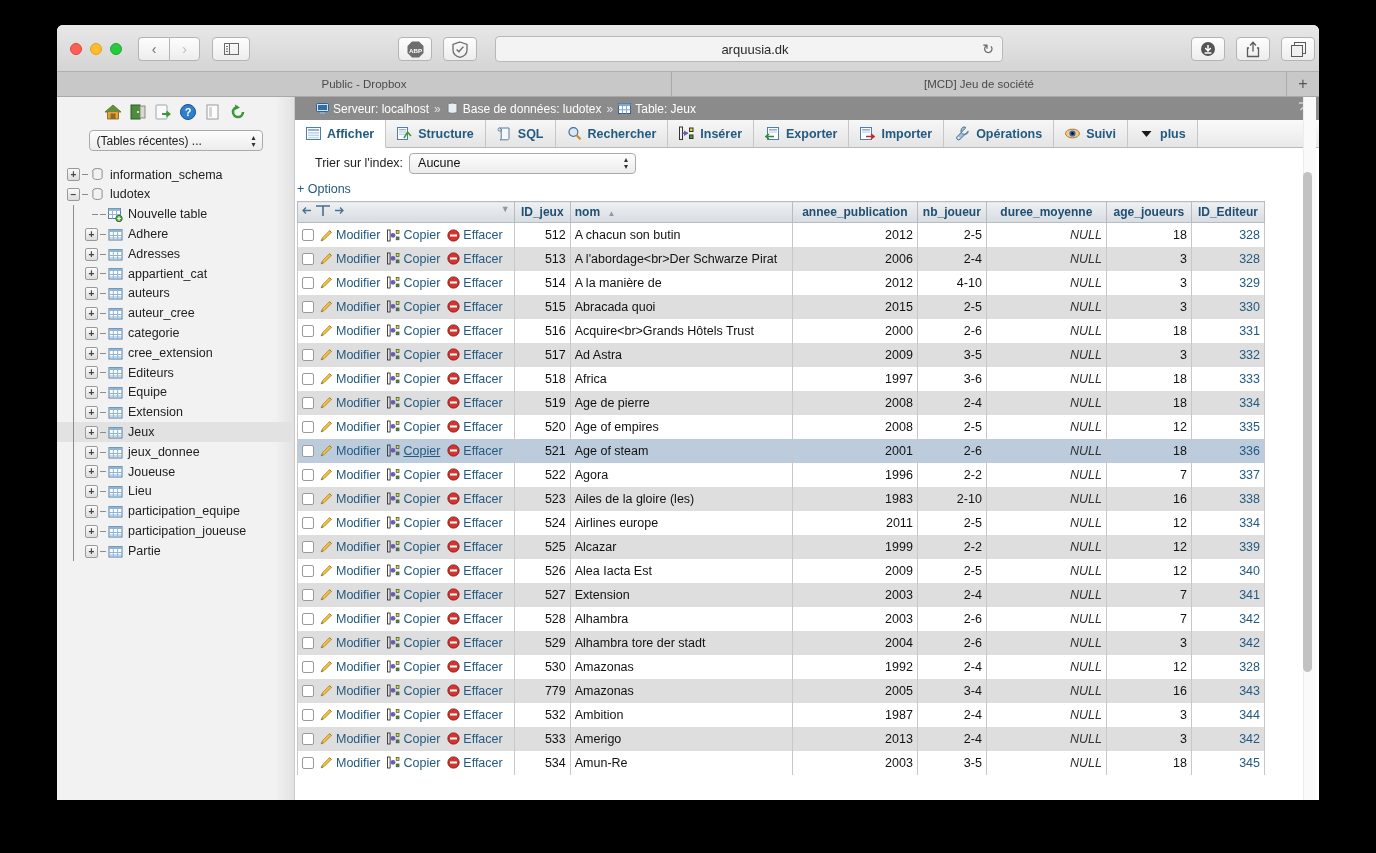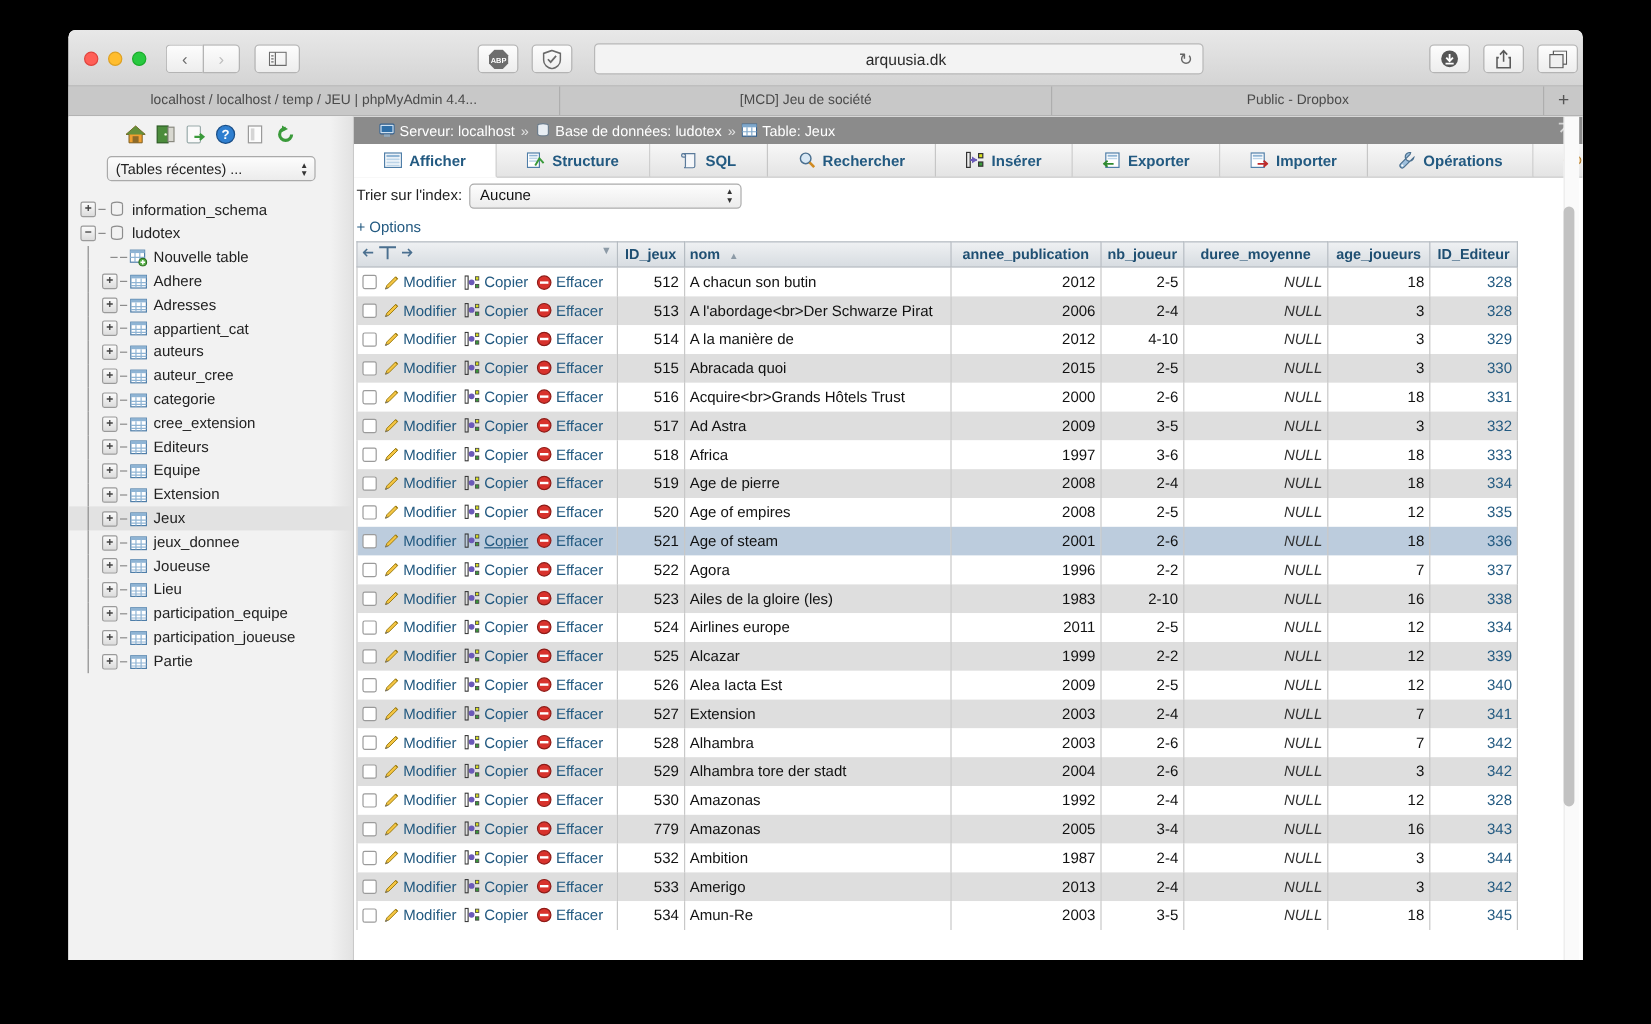--- a/index.html
+++ b/index.html
@@ -208,39 +208,39 @@
 
   #tabbar {
     height: 28px;
     background: linear-gradient(#fafafa,#e9e9e9);
     border-bottom: 1px solid #b9b9b9;
     display: flex;
     align-items: stretch;
   }
   .pma-tab {
     display: flex; align-items: center;
-    padding: 0 25px;
+    padding: 0 11px;
     gap: 6px;
     font-size: 12.5px;
     font-weight: bold;
     color: #235a81;
     border-right: 1px solid #c6c6c6;
     background: linear-gradient(#f7f7f7,#e4e4e4);
   }
   .pma-tab.active {
     background: #fff;
     border-bottom: 1px solid #fff;
     margin-bottom: -1px;
   }
   .pma-tab .t-ico { width: 15px; height: 15px; flex:0 0 15px; }
 
   #sortbar {
     height: 30px;
     display: flex; align-items: center;
-    padding-left: 2px;
+    padding-left: 20px;
     font-size: 12.5px;
     color: #222;
   }
   #sortbar .lbl { margin-right: 6px; }
   #index-select {
     width: 227px; height: 21px;
     background: linear-gradient(#fdfdfd,#ececec);
     border: 1px solid #aaa;
     border-radius: 4px;
     font-size: 12.5px; color: #111;
@@ -406,23 +406,22 @@
 
     <div class="tb-btn" id="tabs-btn">
       <svg width="15" height="15" viewBox="0 0 15 15">
         <rect x="3.5" y="0.5" width="11" height="11" fill="none" stroke="#5a5a5a"></rect>
         <rect x="0.5" y="3.5" width="11" height="11" fill="#f0f0f0" stroke="#5a5a5a"></rect>
       </svg>
     </div>
   </div>
 
   <div id="tabstrip">
-    <div class="tab">localhost / localhost / temp / JEU | phpMyAdmin 4.4...</div>
+    <div class="tab">Public - Dropbox</div>
     <div class="tab">[MCD] Jeu de société</div>
-    <div class="tab">Public - Dropbox</div>
     <div id="tab-new">+</div>
   </div>
 
   <div id="pma">
 
     <div id="pma-nav">
 
 
       <div id="pma-nav-icons">
         <span class="navicon">

